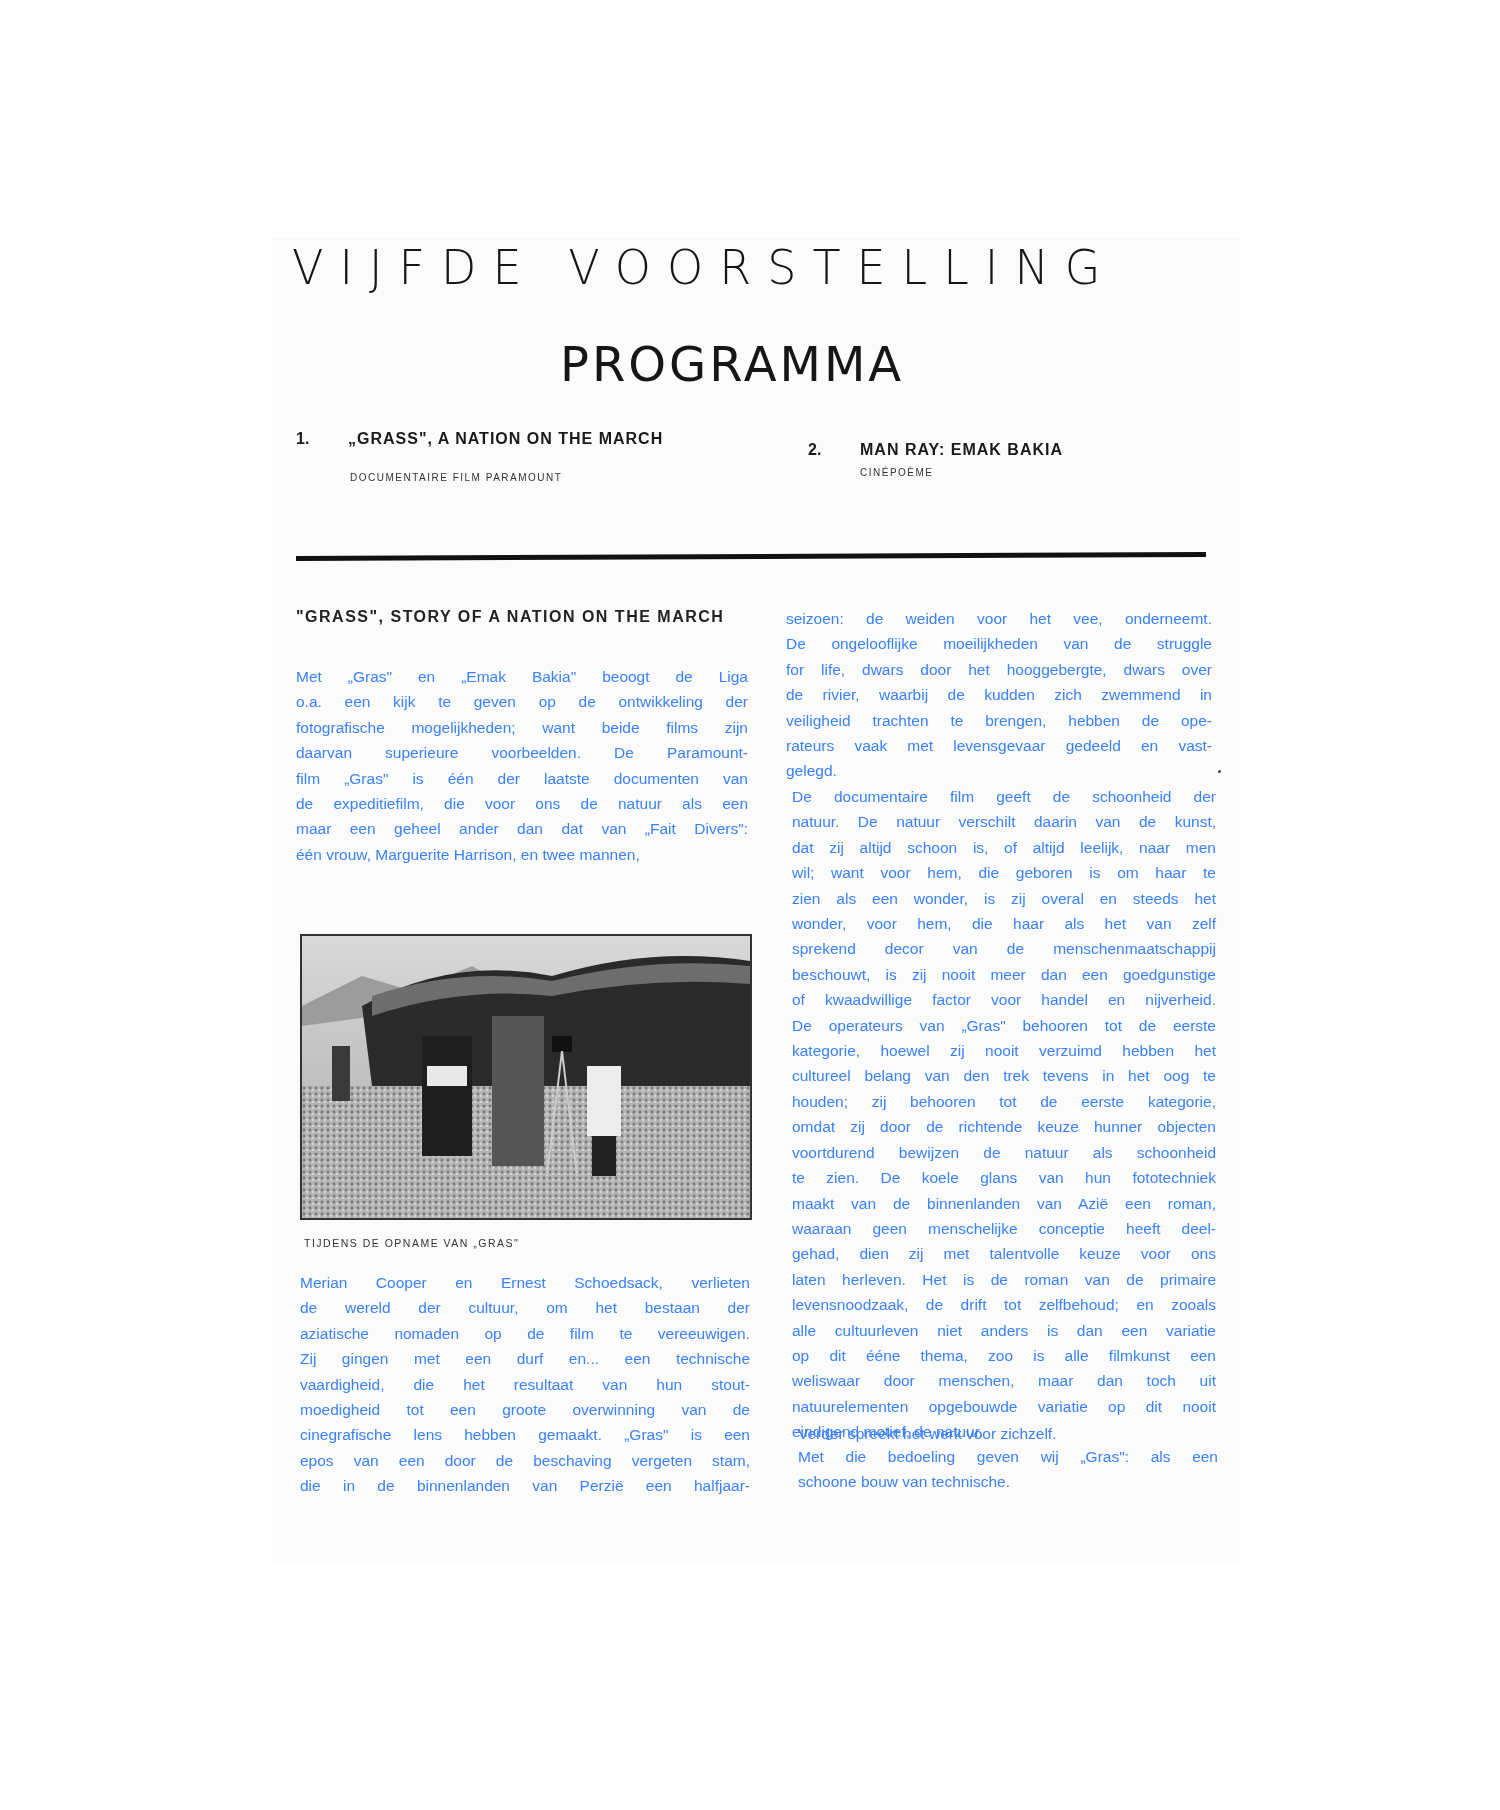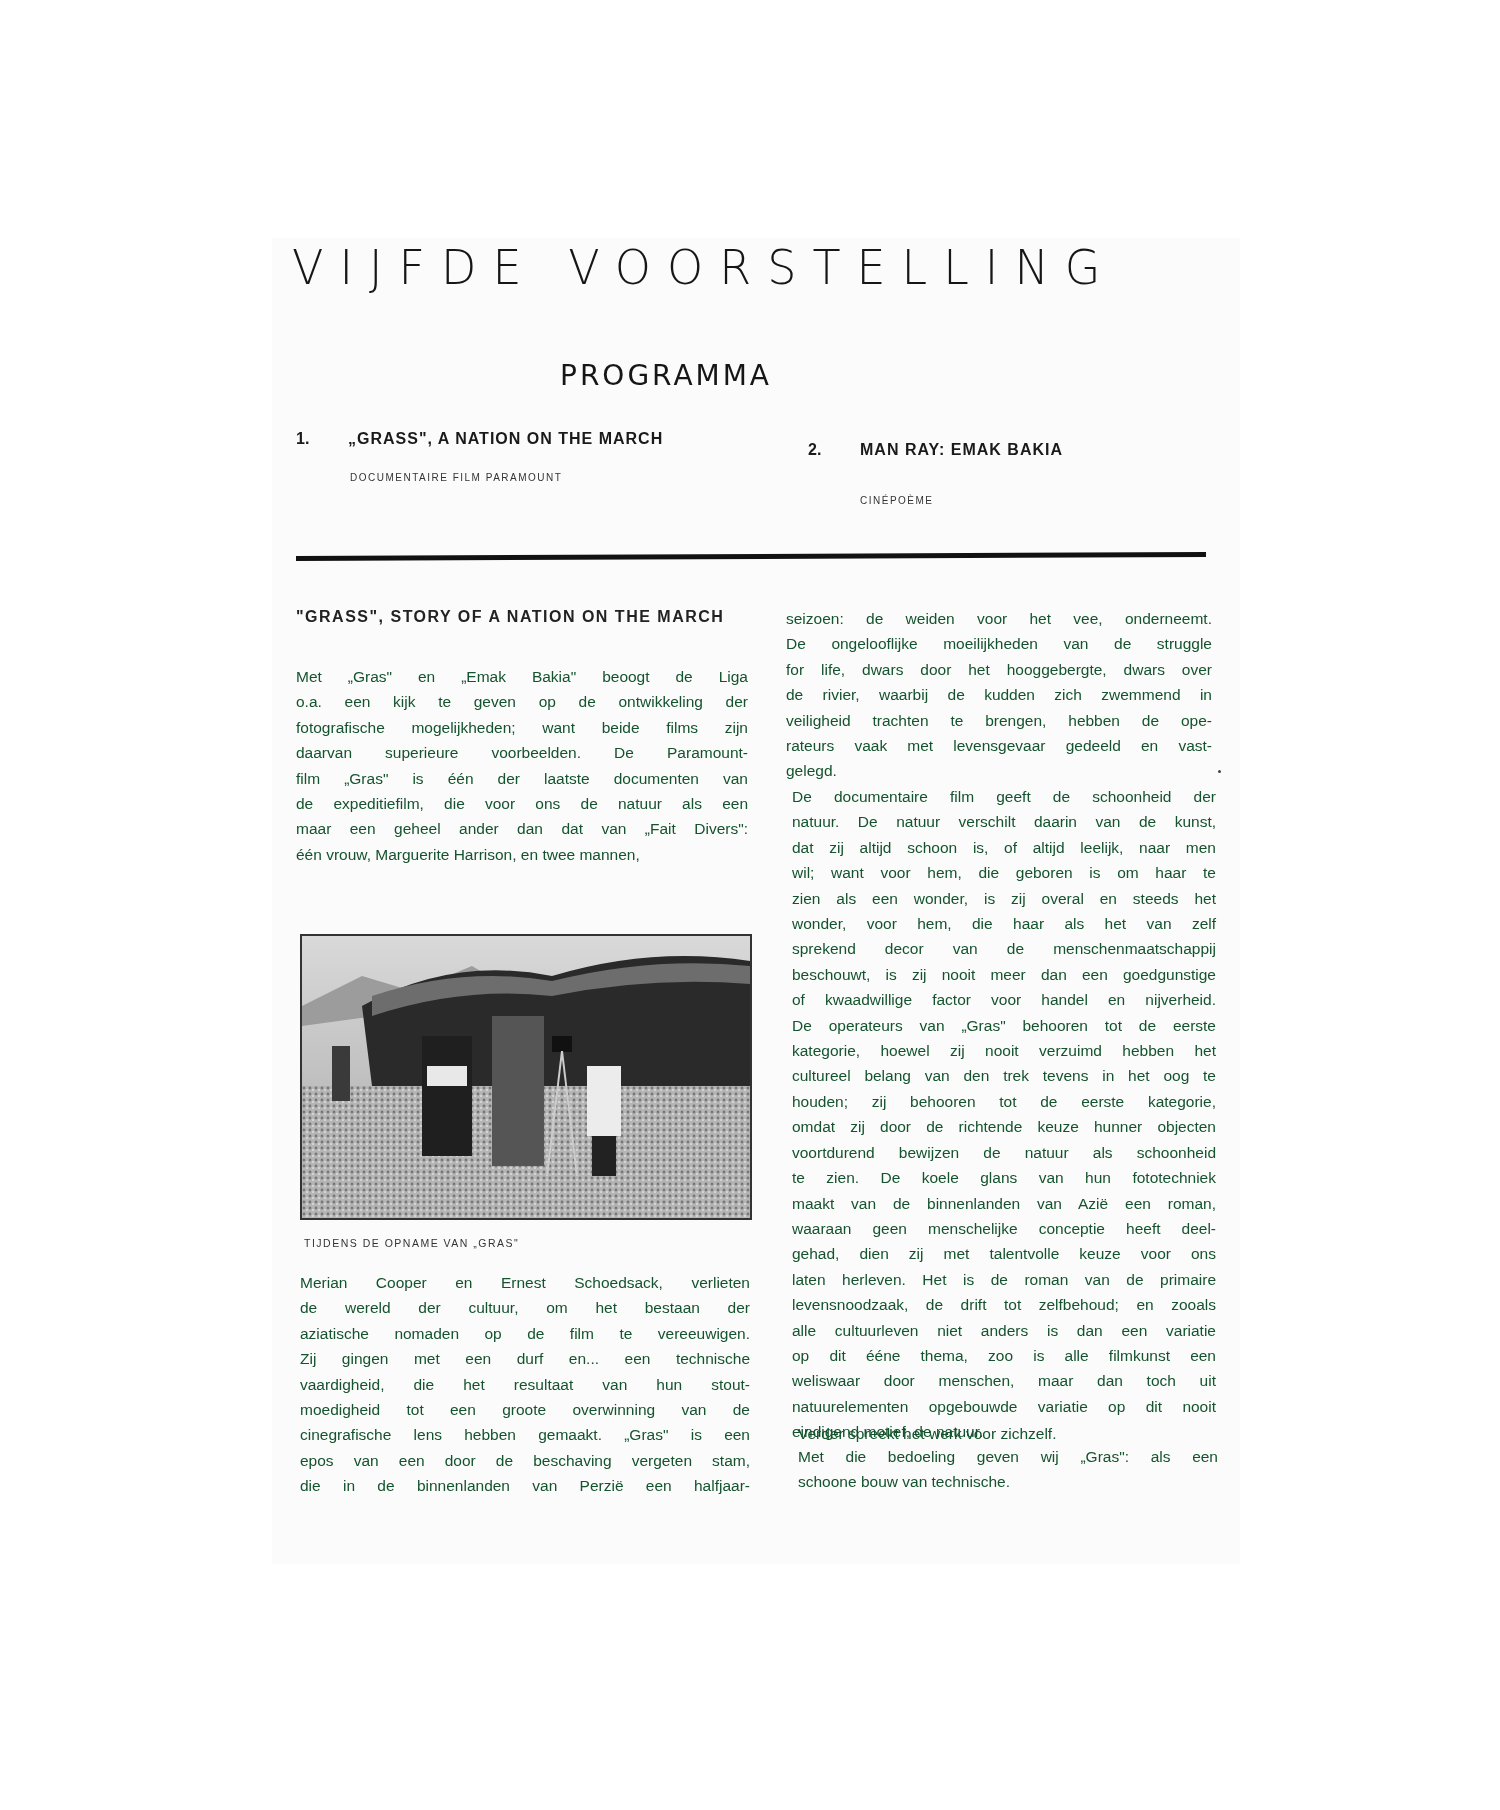--- a/index.html
+++ b/index.html
@@ -13,32 +13,32 @@
       background: #fbfbfb;
     }
     .title {
       position: absolute; left: 292px; top: 240px; width: 920px;
       font-family: "DejaVu Sans", sans-serif; font-weight: 300;
       font-size: 46px; letter-spacing: 16px; color: #161616; white-space: nowrap;
       transform: scaleY(1.05);
     }
     .subtitle {
       position: absolute; left: 560px; top: 336px; width: 420px;
-      font-family: "DejaVu Sans", sans-serif; font-size: 28px;
-      letter-spacing: 3px; color: #161616; white-space: nowrap; margin-top: 23px;
+      font-family: "DejaVu Sans", sans-serif; font-size: 48px;
+      letter-spacing: 3px; color: #161616; white-space: nowrap;
     }
     .prog-item { position: absolute; white-space: nowrap; }
     .prog-num { display: inline-block; width: 52px; font-size: 16px; font-weight: bold; }
     .prog-title { font-size: 16px; font-weight: bold; letter-spacing: 1px; }
     .prog-sub { position: absolute; font-size: 10px; letter-spacing: 1.5px; color: #333; white-space: nowrap; }
     .rule {
       position: absolute; left: 296px; top: 556px; width: 910px; height: 5px;
       background: #111; transform: rotate(-0.25deg); transform-origin: left center;
     }
-    .col { position: absolute; font-size: 15.5px; line-height: 25.4px; color: #14532d; }
+    .col { position: absolute; font-size: 15.5px; line-height: 25.4px; color: #3b82f6; }
     .col p { margin: 0; text-align: justify; text-align-last: justify; }
     .col p.last { text-align-last: left; }
     .section-head {
       position: absolute; left: 296px; top: 603px; width: 460px;
       font-size: 16px; font-weight: bold; letter-spacing: 1.5px; line-height: 28px;
       text-align: justify; color: #222;
     }
     .photo {
       position: absolute; left: 300px; top: 934px; width: 448px; height: 282px;
       border: 2px solid #333; background: #8a8a8a; overflow: hidden;
@@ -58,21 +58,21 @@
 <div class="subtitle">PROGRAMMA</div>
 
 <div class="prog-item" style="left:296px; top:430px;">
   <span class="prog-num">1.</span><span class="prog-title">„GRASS", A NATION ON THE MARCH</span>
 </div>
 <div class="prog-sub" style="left:350px; top:472px;">DOCUMENTAIRE FILM PARAMOUNT</div>
 
 <div class="prog-item" style="left:808px; top:425px;margin-top:16px;">
   <span class="prog-num">2.</span><span class="prog-title">MAN RAY: EMAK BAKIA</span>
 </div>
-<div class="prog-sub" style="left:860px; top:467px;margin-top:28px;">CINÉPOÈME</div>
+<div class="prog-sub" style="left:860px; top:467px;">CINÉPOÈME</div>
 
 <div class="rule"></div>
 
 <div class="section-head">"GRASS", STORY OF A NATION ON THE MARCH</div>
 
 <div class="col" id="left-p1" style="left:296px; top:664px; width:452px;">
     <p>Met „Gras" en „Emak Bakia" beoogt de Liga</p>
     <p>o.a. een kijk te geven op de ontwikkeling der</p>
     <p>fotografische mogelijkheden; want beide films zijn</p>
     <p>daarvan superieure voorbeelden. De Paramount-</p>

